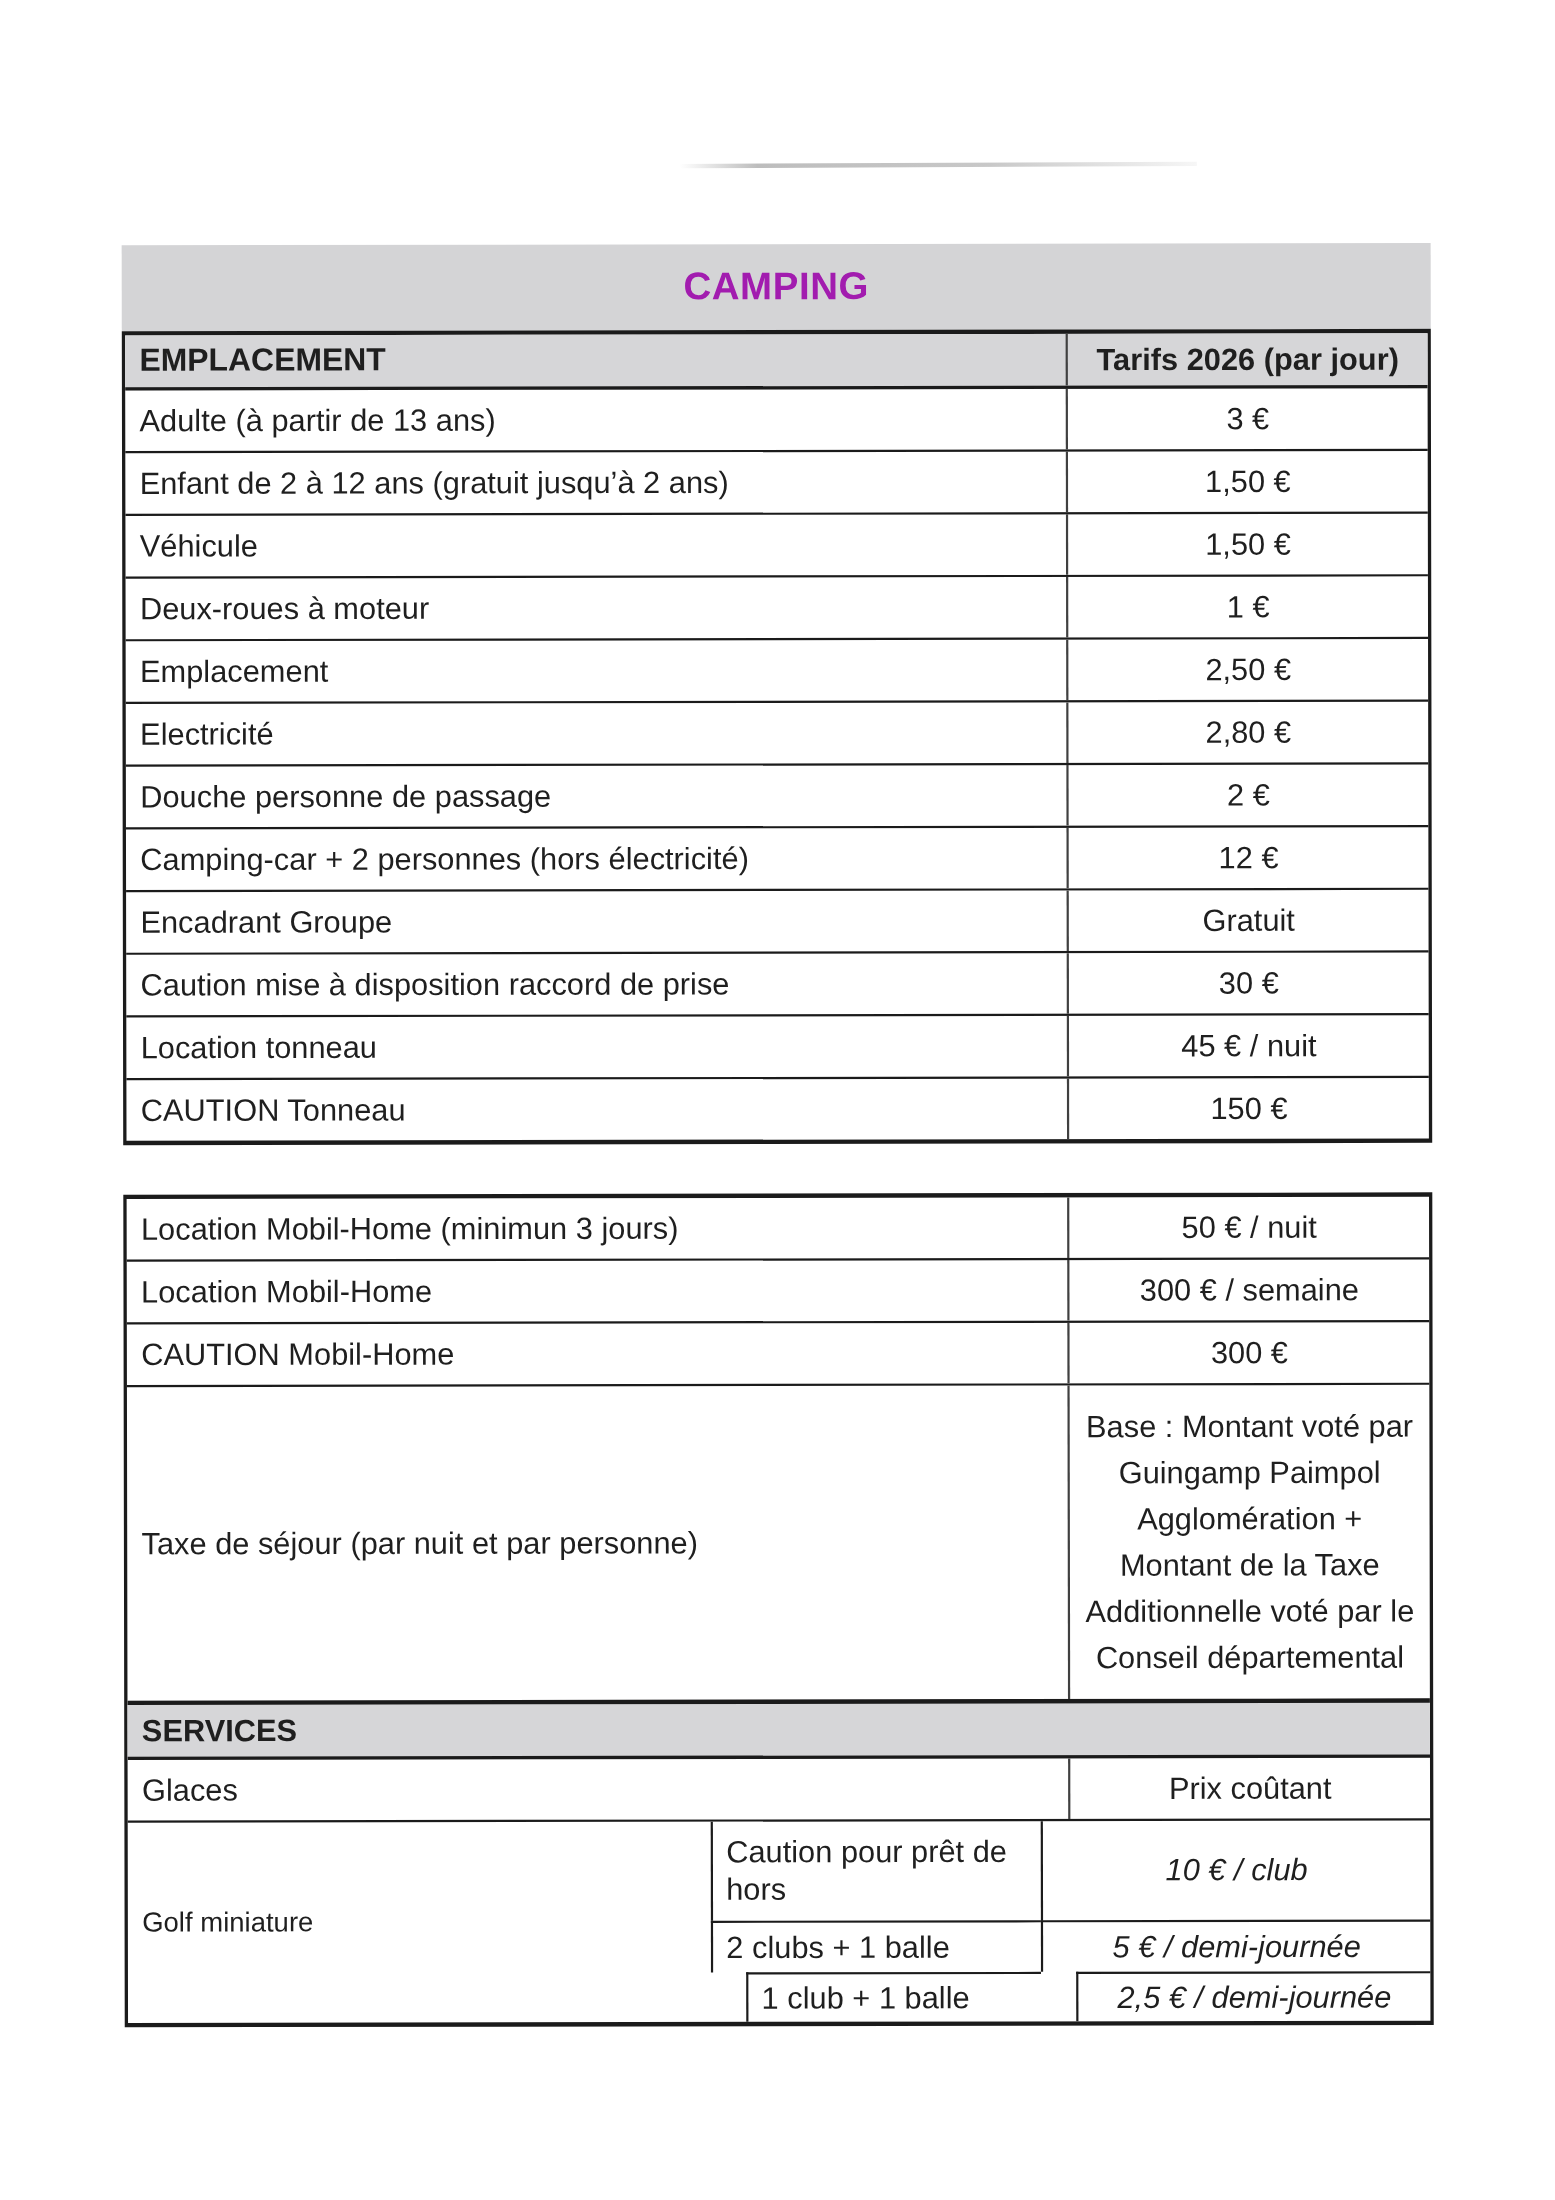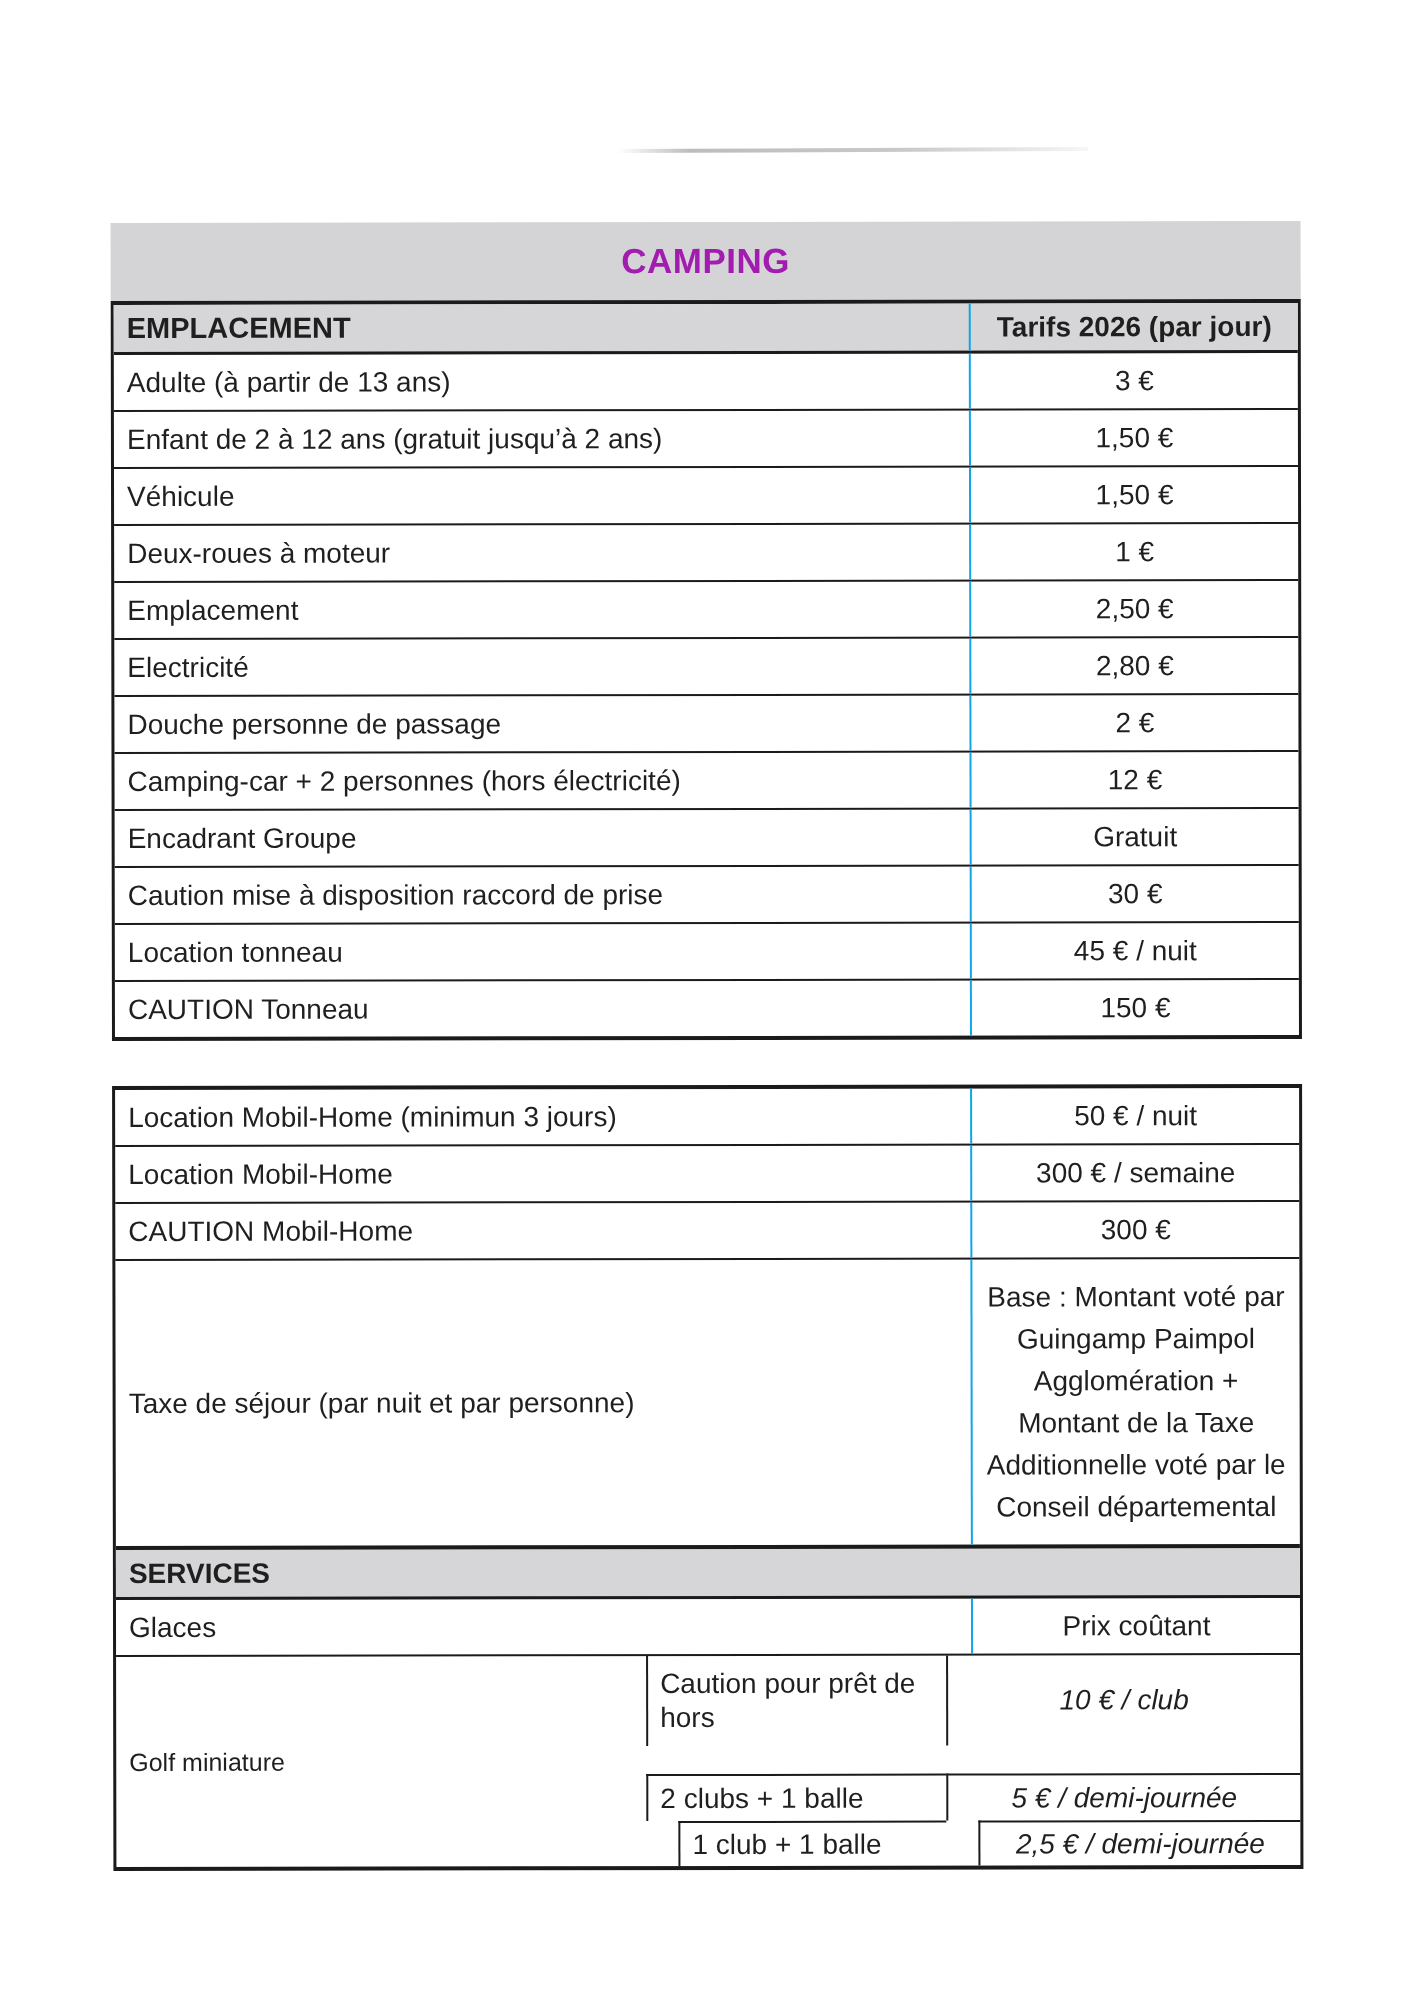--- a/index.html
+++ b/index.html
@@ -34,21 +34,21 @@
   
   .tbl { border:3px solid #1b1b1b; border-top-width:4px; border-bottom-width:4px; background:#fff; }
   .row { display:grid; grid-template-columns:830px 1fr; }
   .row + .row, .golf { border-top:2px solid #1b1b1b; }
   .row.header { background:#d6d6d8; }
   .row.header { border-bottom:3px solid #1b1b1b; }
   .row.header + .row { border-top:none; }
 
   .cell { display:flex; align-items:center; min-height:55px; box-sizing:border-box; }
   .cell.label { padding-left:13px; padding-right:8px; font-size:28px; }
-  .cell.price { justify-content:center; border-left:2px solid #0ea5e9; font-size:28px; text-align:center; padding:2px 6px;margin-left:25px; }
+  .cell.price { justify-content:center; border-left:2px solid #404040; font-size:28px; text-align:center; padding:2px 6px;margin-left:25px; }
   .row.header .cell { min-height:47px; font-weight:bold; }
   .row.header .cell.label { font-size:29px; }
   .row.header .cell.price { font-size:28px; }
 
   .gap { height:45px; }
 
   
   .row.taxe .cell { min-height:285px; }
   .row.taxe .cell.price { flex-direction:column; justify-content:center; line-height:42px; }
 
@@ -60,21 +60,21 @@
   
   .golf { display:grid; grid-template-columns:530px 300px 1fr; }
   .golf-label {
     grid-row:1 / span 3; display:flex; align-items:center;
     padding-left:13px; font-size:25px; box-sizing:border-box;
   }
   .g-opt, .g-price { display:flex; align-items:center; border-left:2px solid #1b1b1b; box-sizing:border-box; font-size:28px; }
   .g-opt { padding-left:12px; padding-right:10px; line-height:34px; }
   .g-price { justify-content:center; text-align:center; padding:2px 6px;font-style:italic; }
   .h-tall { min-height:90px; }
-  .h-mid  { min-height:47px;margin-top:28px; }
+  .h-mid  { min-height:47px; }
   .h-low  { min-height:45px;margin-left:32px; }
   .bt { border-top:2px solid #1b1b1b; }
 </style>
 </head>
 <body>
 
 <div class="scan-artifact"></div>
 
 <div class="doc">
 

